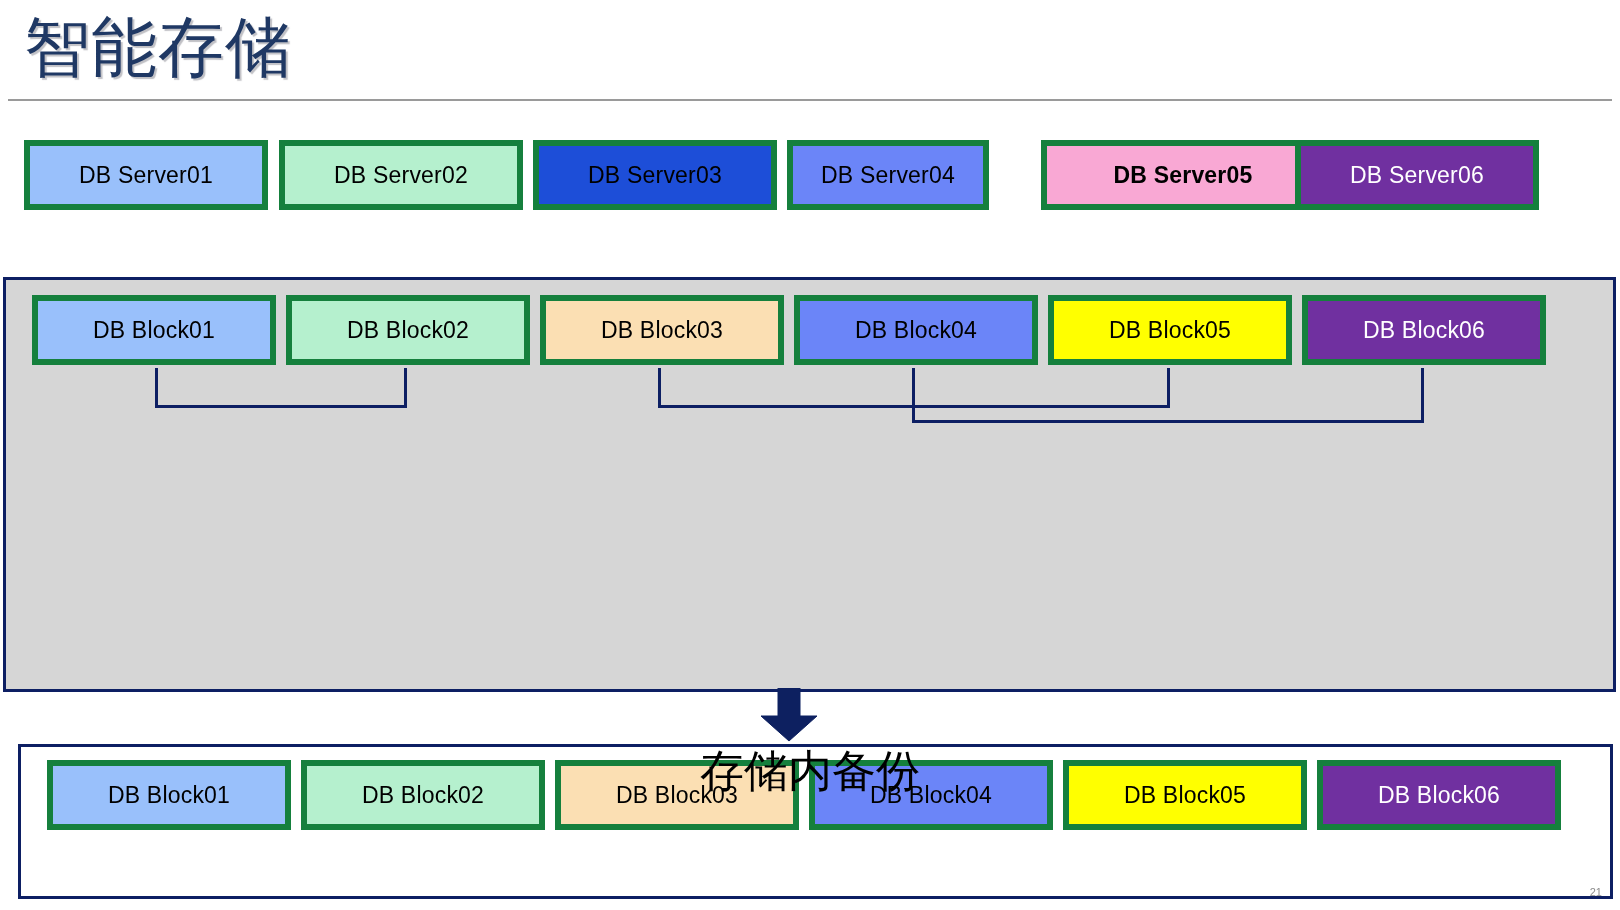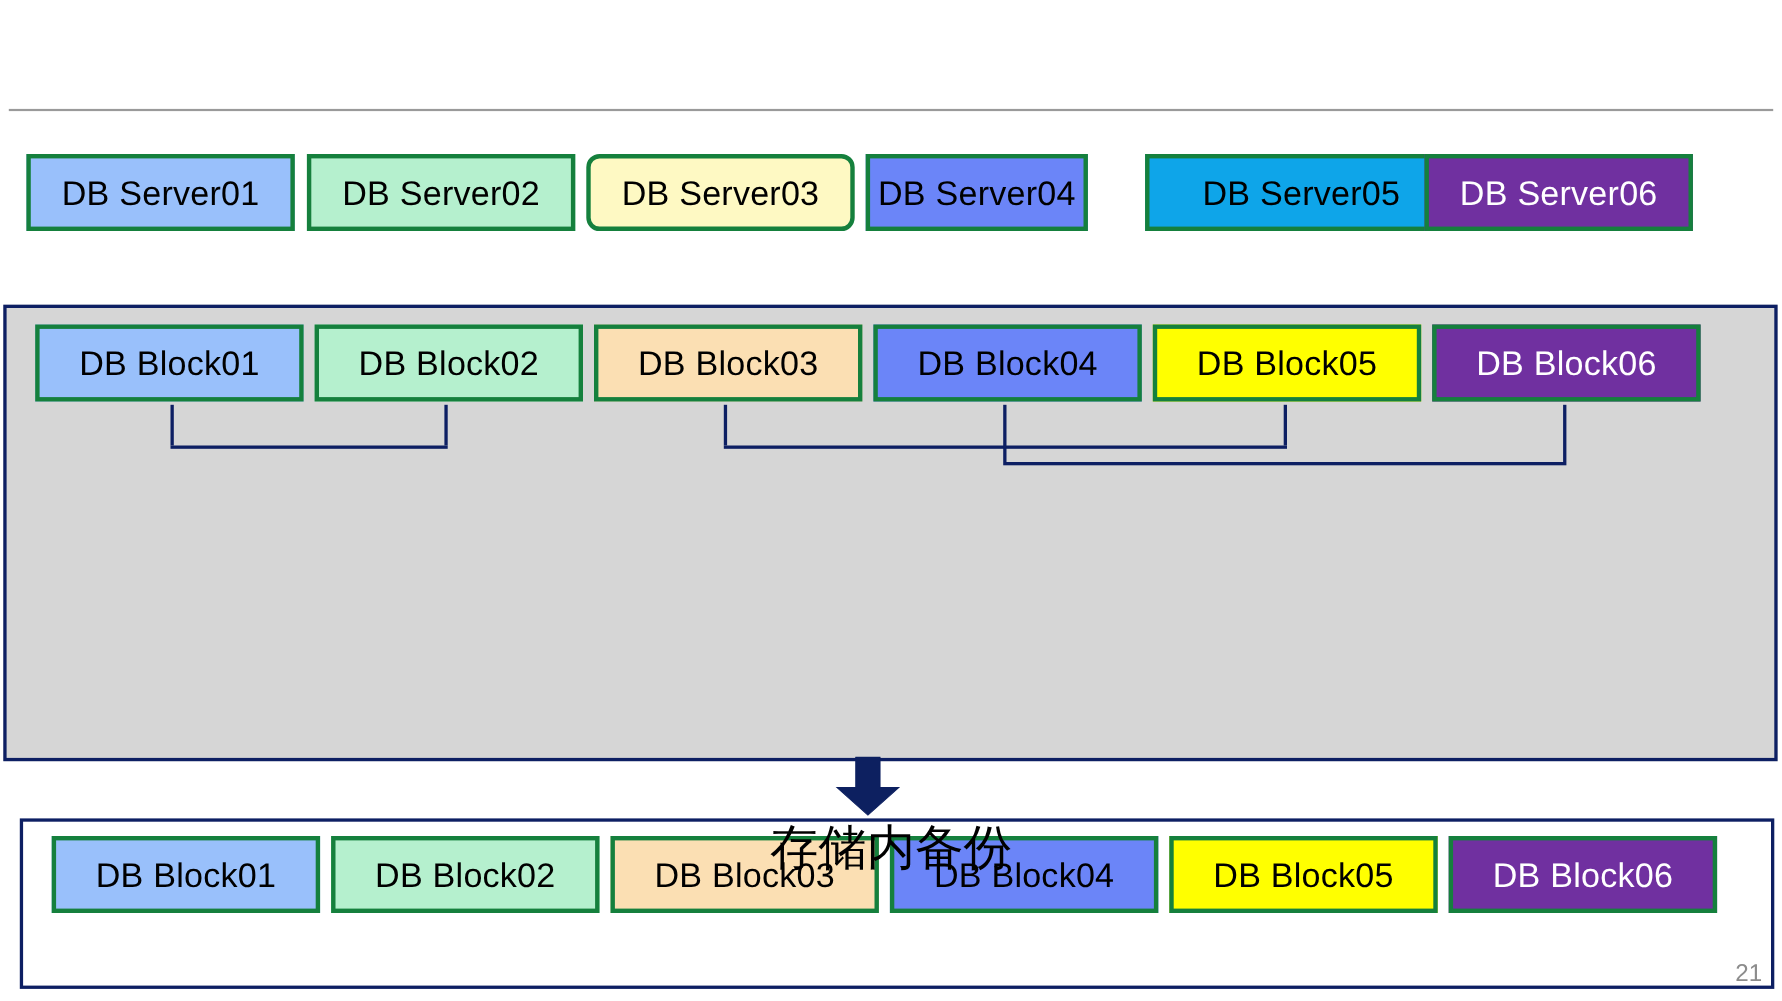--- a/index.html
+++ b/index.html
@@ -38,25 +38,25 @@
     top: 99px;
     width: 1604px;
     height: 2px;
     background: #9a9a9a;
   }
 
   
   .node {
     position: absolute;
     box-sizing: border-box;
-    border: 4px solid #15803d;
+    border: 6px solid #15803d;
     display: flex;
     align-items: center;
     justify-content: center;
-    font-size: 31px;
+    font-size: 23px;
     line-height: 1;
     color: #000000;
     white-space: nowrap;
     letter-spacing: 0.2px;
   }
   .node.onwhite { color: #ffffff; }
 
   
   .server { top: 140px; height: 70px; }
 
@@ -122,45 +122,46 @@
     font-size: 44px;
     line-height: 70px;
     color: #000000;
   }
   #caption div { white-space: nowrap; }
 
   #page-number {
     position: absolute;
     right: 18px;
     bottom: 12px;
-    font-size: 22px;
+    font-size: 11px;
     color: #8c8c8c;
   }
 </style>
 </head>
 <body>
 
 <div id="slide">
 
+  <div id="slide-title">智能存储</div>
   <div id="title-rule"></div>
 
   <div id="server-row">
       <div class="node server" style="left: 24px; width: 244px; background: rgb(153, 192, 251); color: rgb(0, 0, 0); top: 140px;">
         <span>DB Server01</span>
       </div>
       <div class="node server" style="left: 279px; width: 244px; background: rgb(181, 240, 206); color: rgb(0, 0, 0); top: 140px; justify-content: center;">
         <span>DB Server02</span>
       </div>
-      <div class="node server" style="left: 533px; width: 244px; background: #fef9c3; color: rgb(0, 0, 0); top: 140px; border-radius: 12px;">
+      <div class="node server" style="left: 533px; width: 244px; background: #1d4ed8; color: rgb(0, 0, 0); top: 140px;">
         <span>DB Server03</span>
       </div>
       <div class="node server" style="left: 787px; width: 202px; background: rgb(107, 133, 248); color: rgb(0, 0, 0); top: 140px;">
         <span>DB Server04</span>
       </div>
-      <div class="node server" style="left: 1041px; width: 284px; background: #0ea5e9; color: rgb(0, 0, 0); top: 140px;">
+      <div class="node server" style="left: 1041px; width: 284px; background: #f9a8d4; color: rgb(0, 0, 0); top: 140px; font-weight: bold;">
         <span>DB Server05</span>
       </div>
       <div class="node server onwhite" style="left: 1295px; width: 244px; background: rgb(112, 48, 160); color: rgb(255, 255, 255); top: 140px;">
         <span>DB Server06</span>
       </div>
     </div>
 
   <div id="storage-panel">
 
     <div id="primary-block-row">

